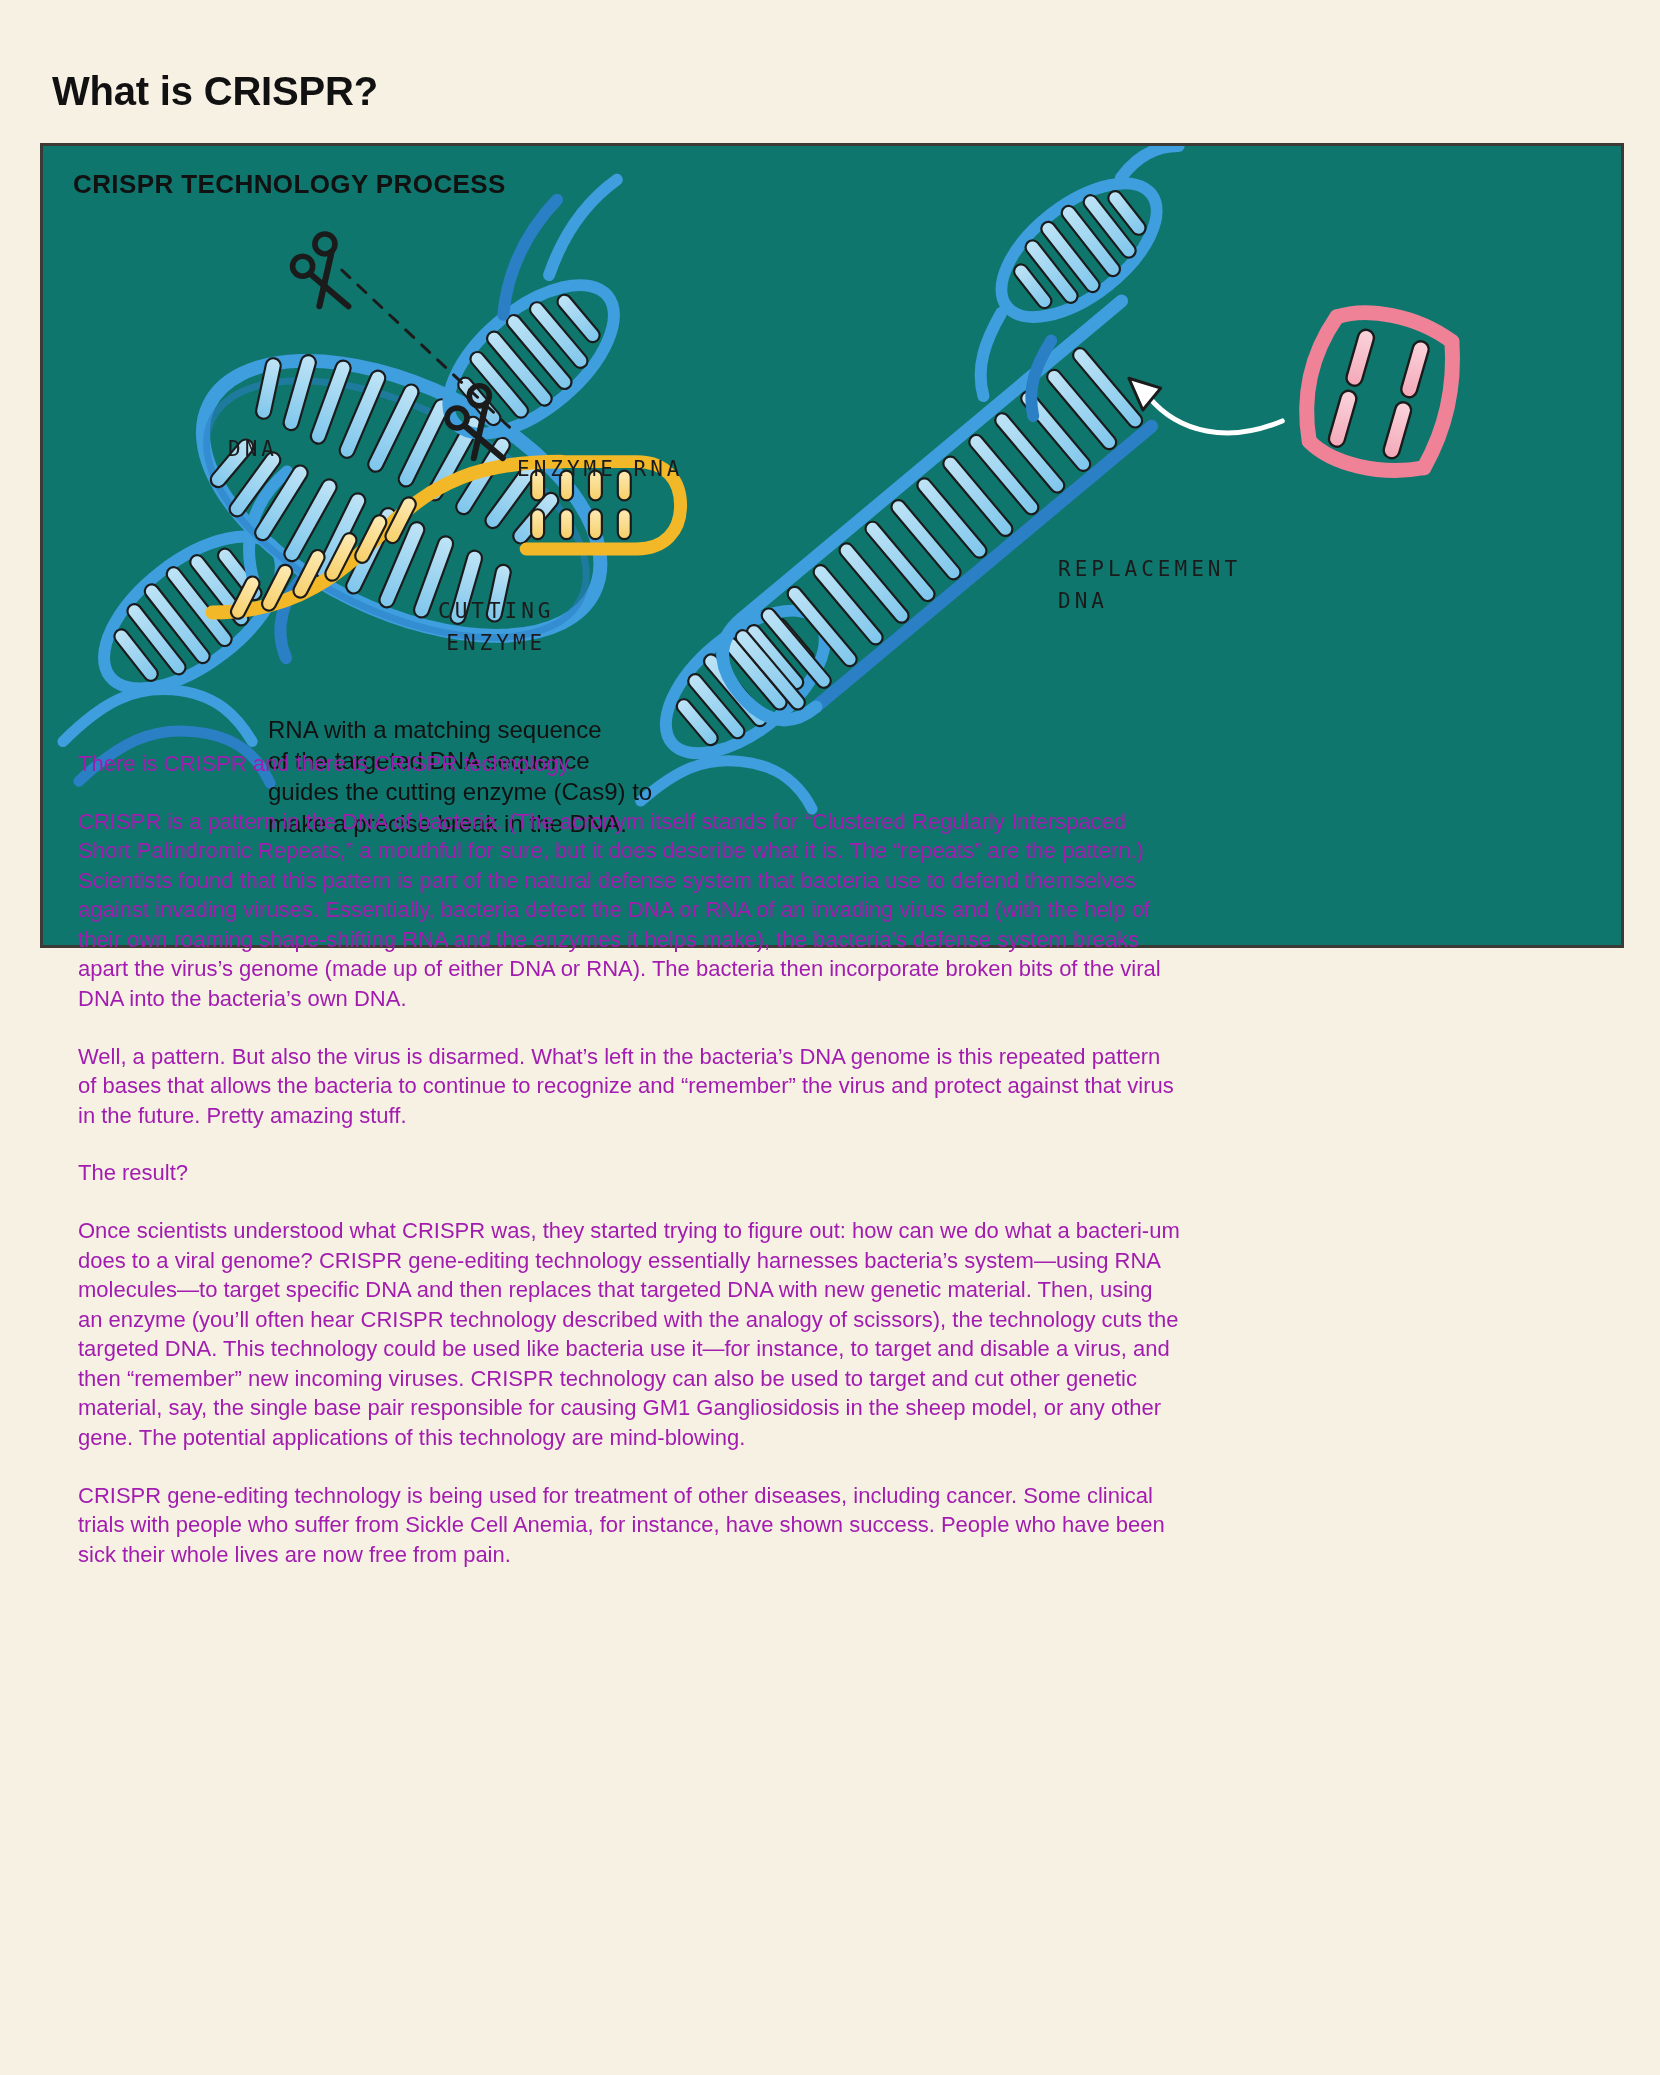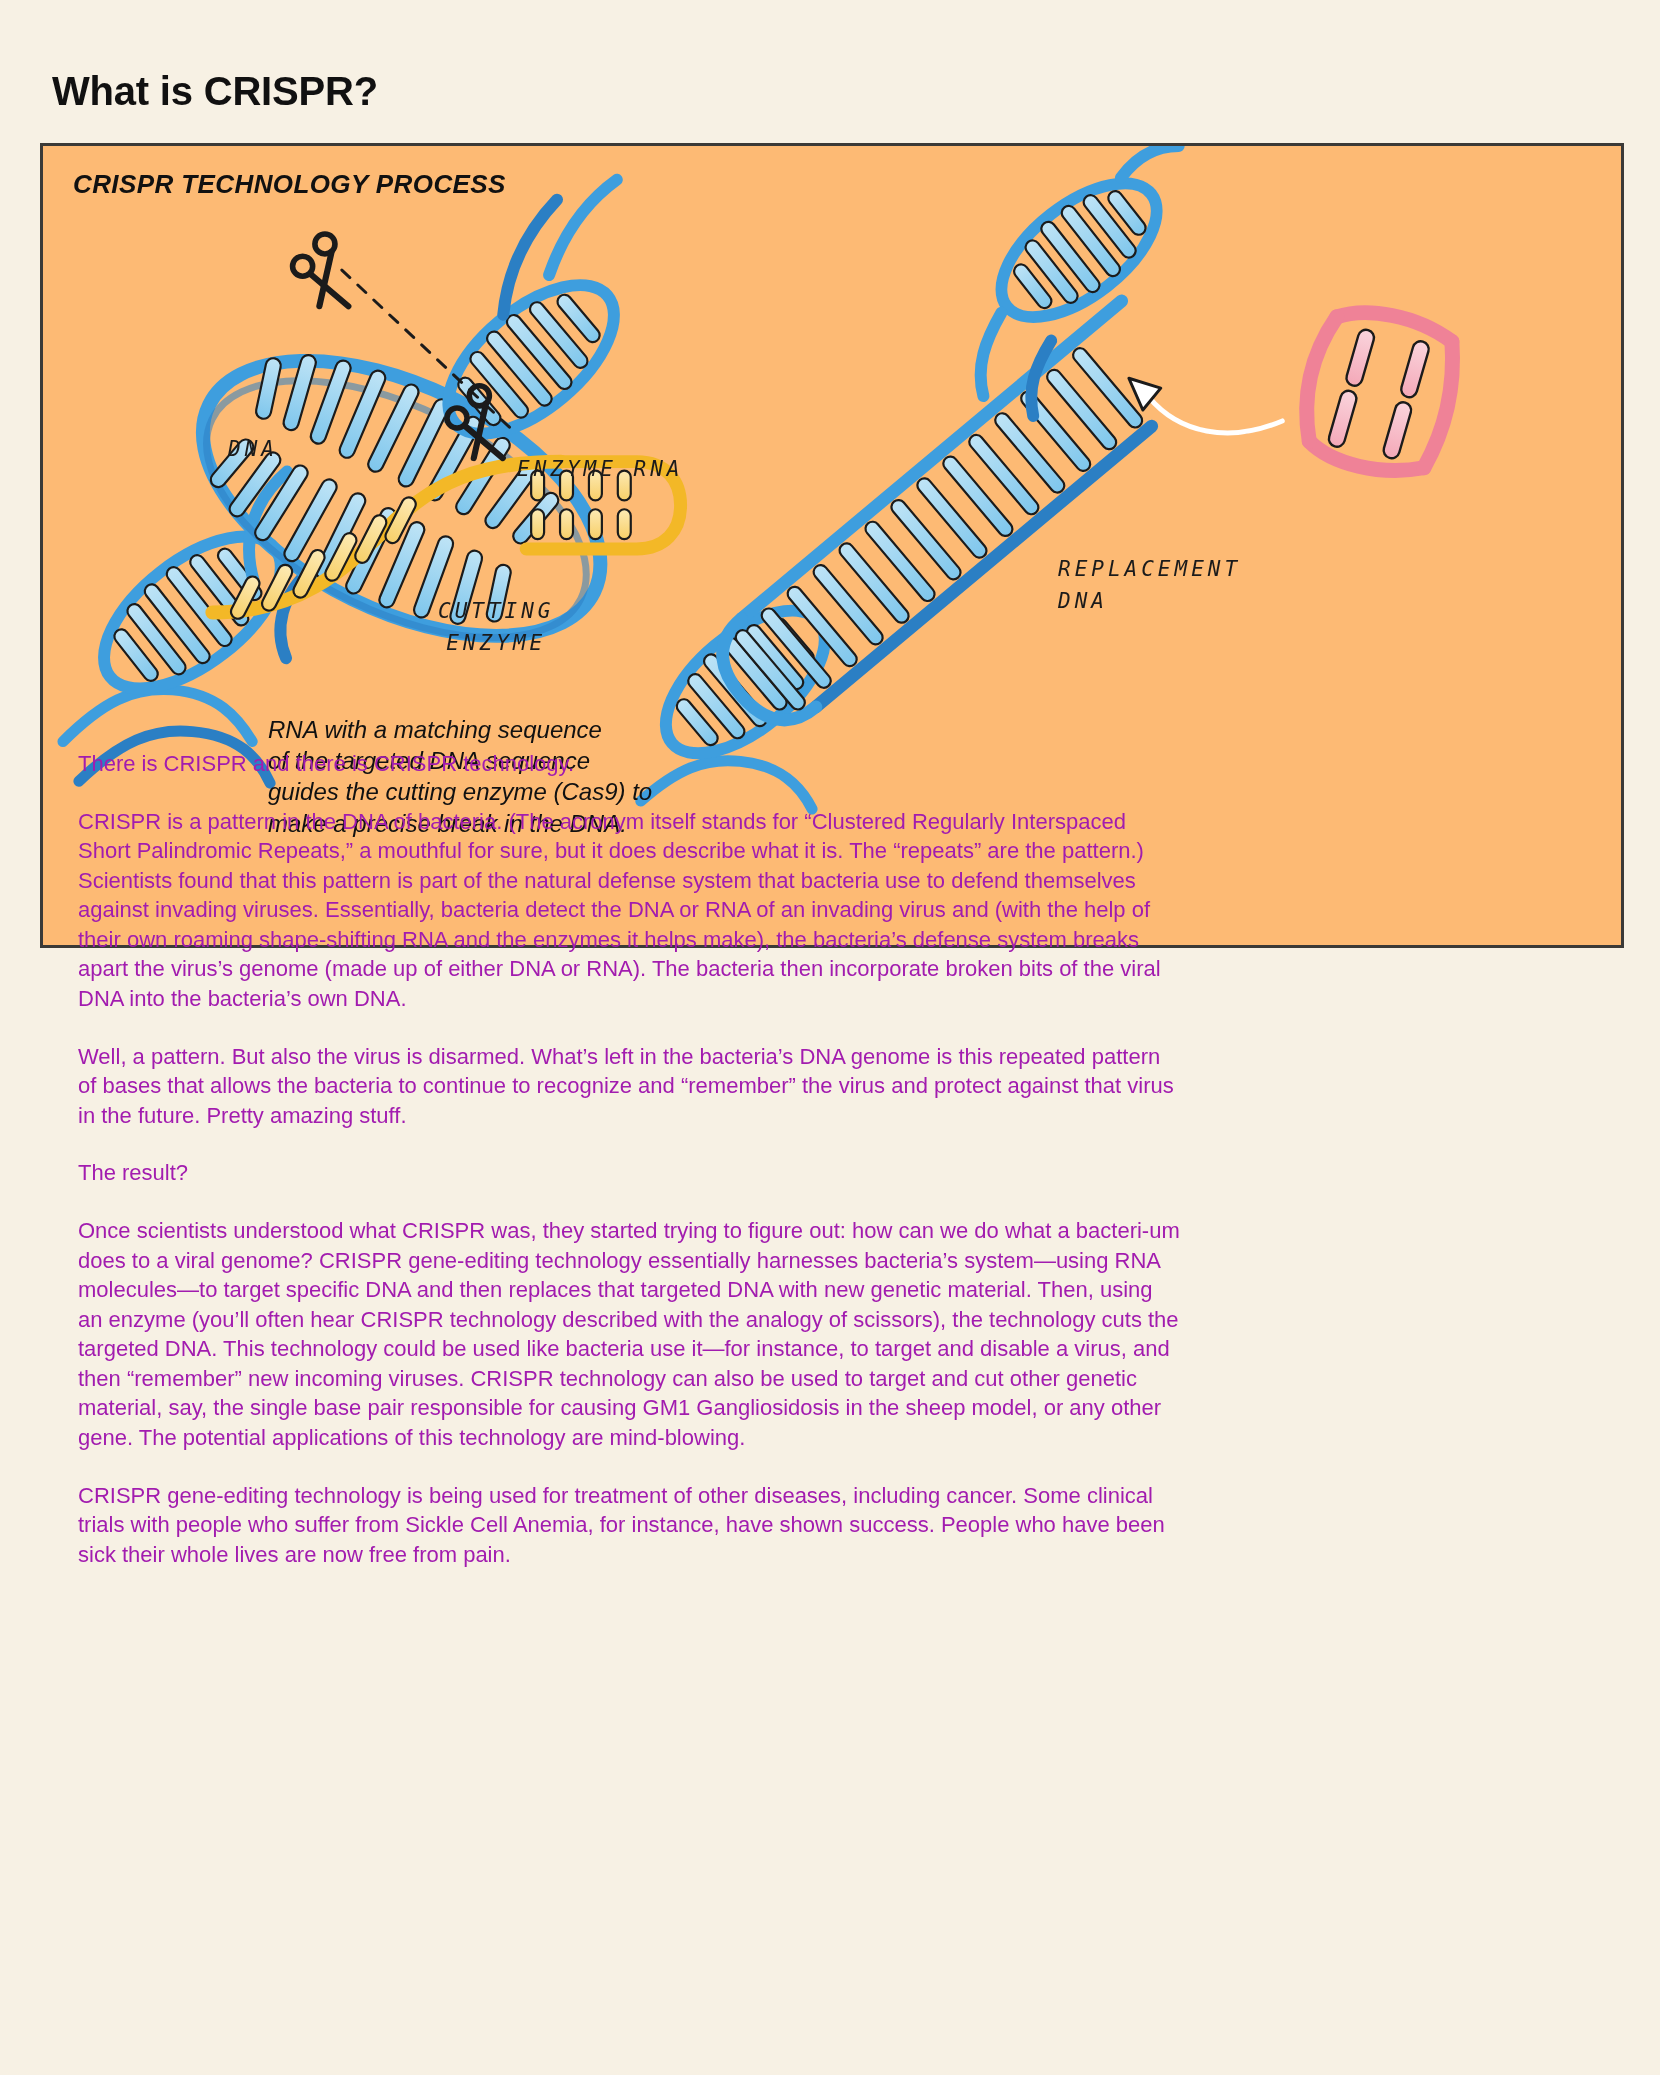--- a/index.html
+++ b/index.html
@@ -28,24 +28,23 @@
     margin-left: 12px;
   }
 
   
   #figure-box {
     position: absolute;
     left: 40px;
     top: 143px;
     width: 1584px;
     height: 805px;
-    background: #fdba74;
+    background: #0f766e;
     border: 3px solid #3b3a37;
     box-sizing: border-box;
-    font-style: italic;
   }
   #figure-title {
     position: absolute;
     left: 30px;
     top: 23px;
     font-size: 26px;
     font-weight: bold;
     letter-spacing: 0.4px;
     color: #111;
   }

